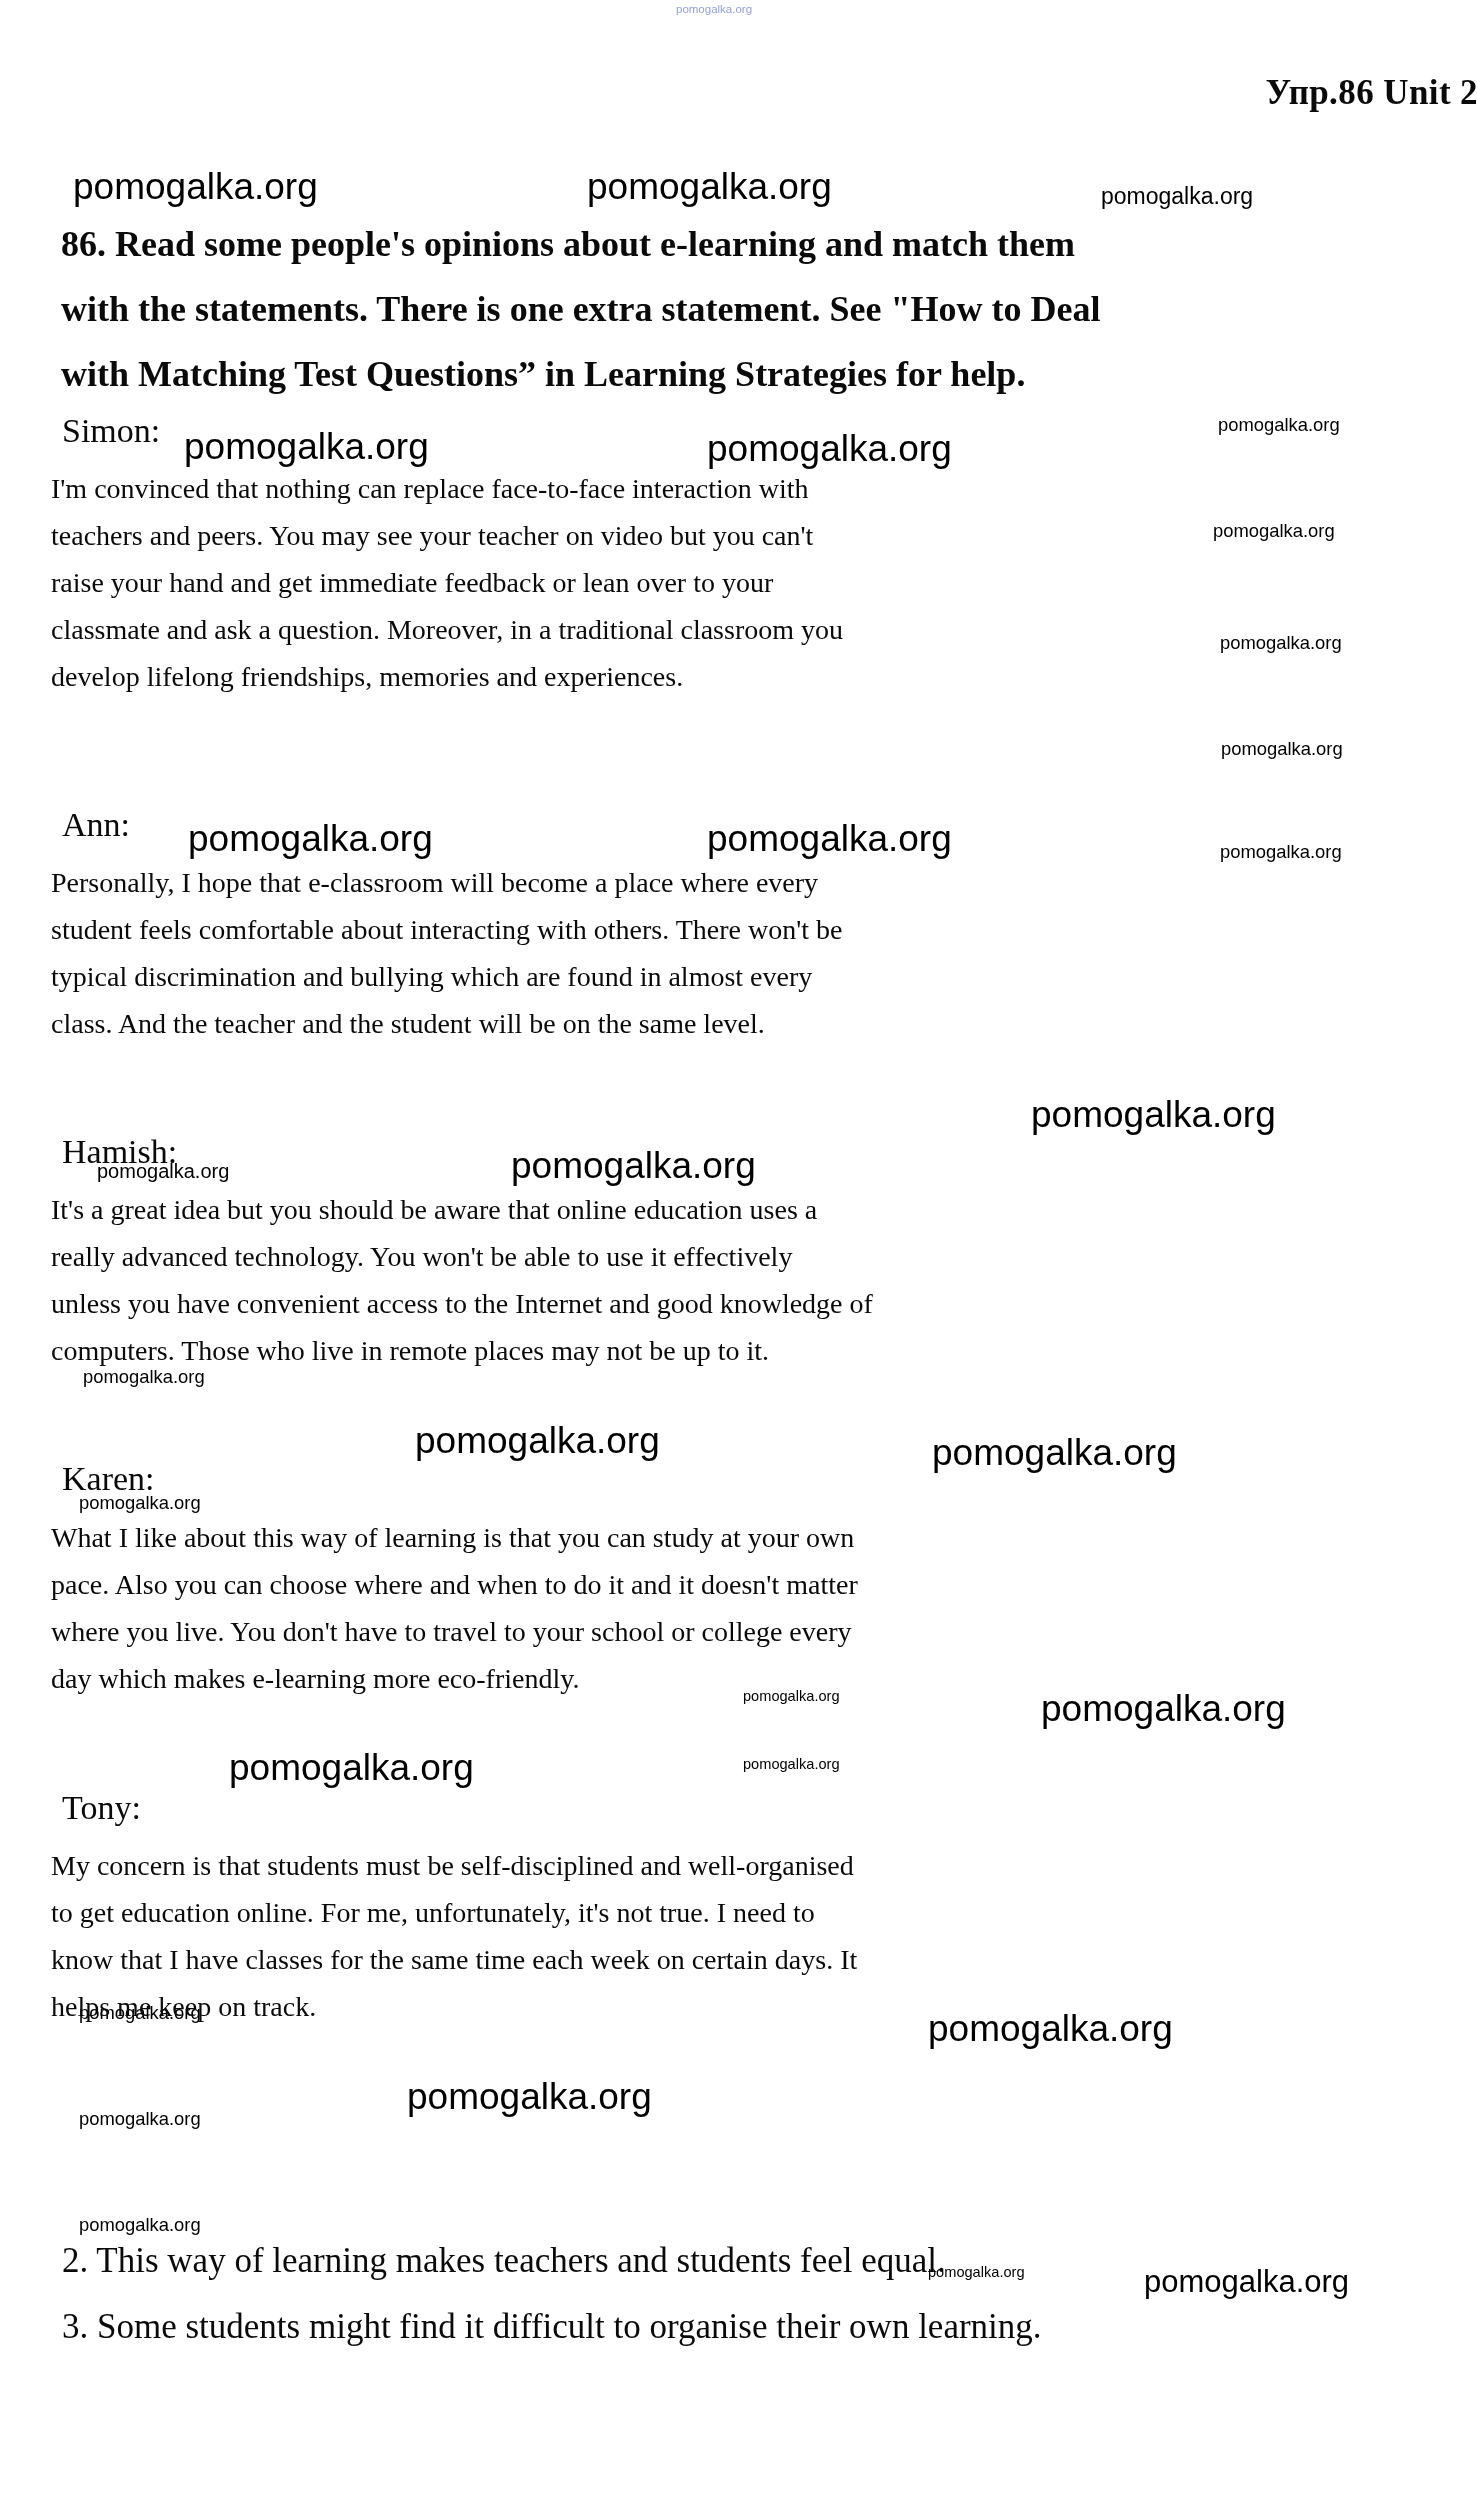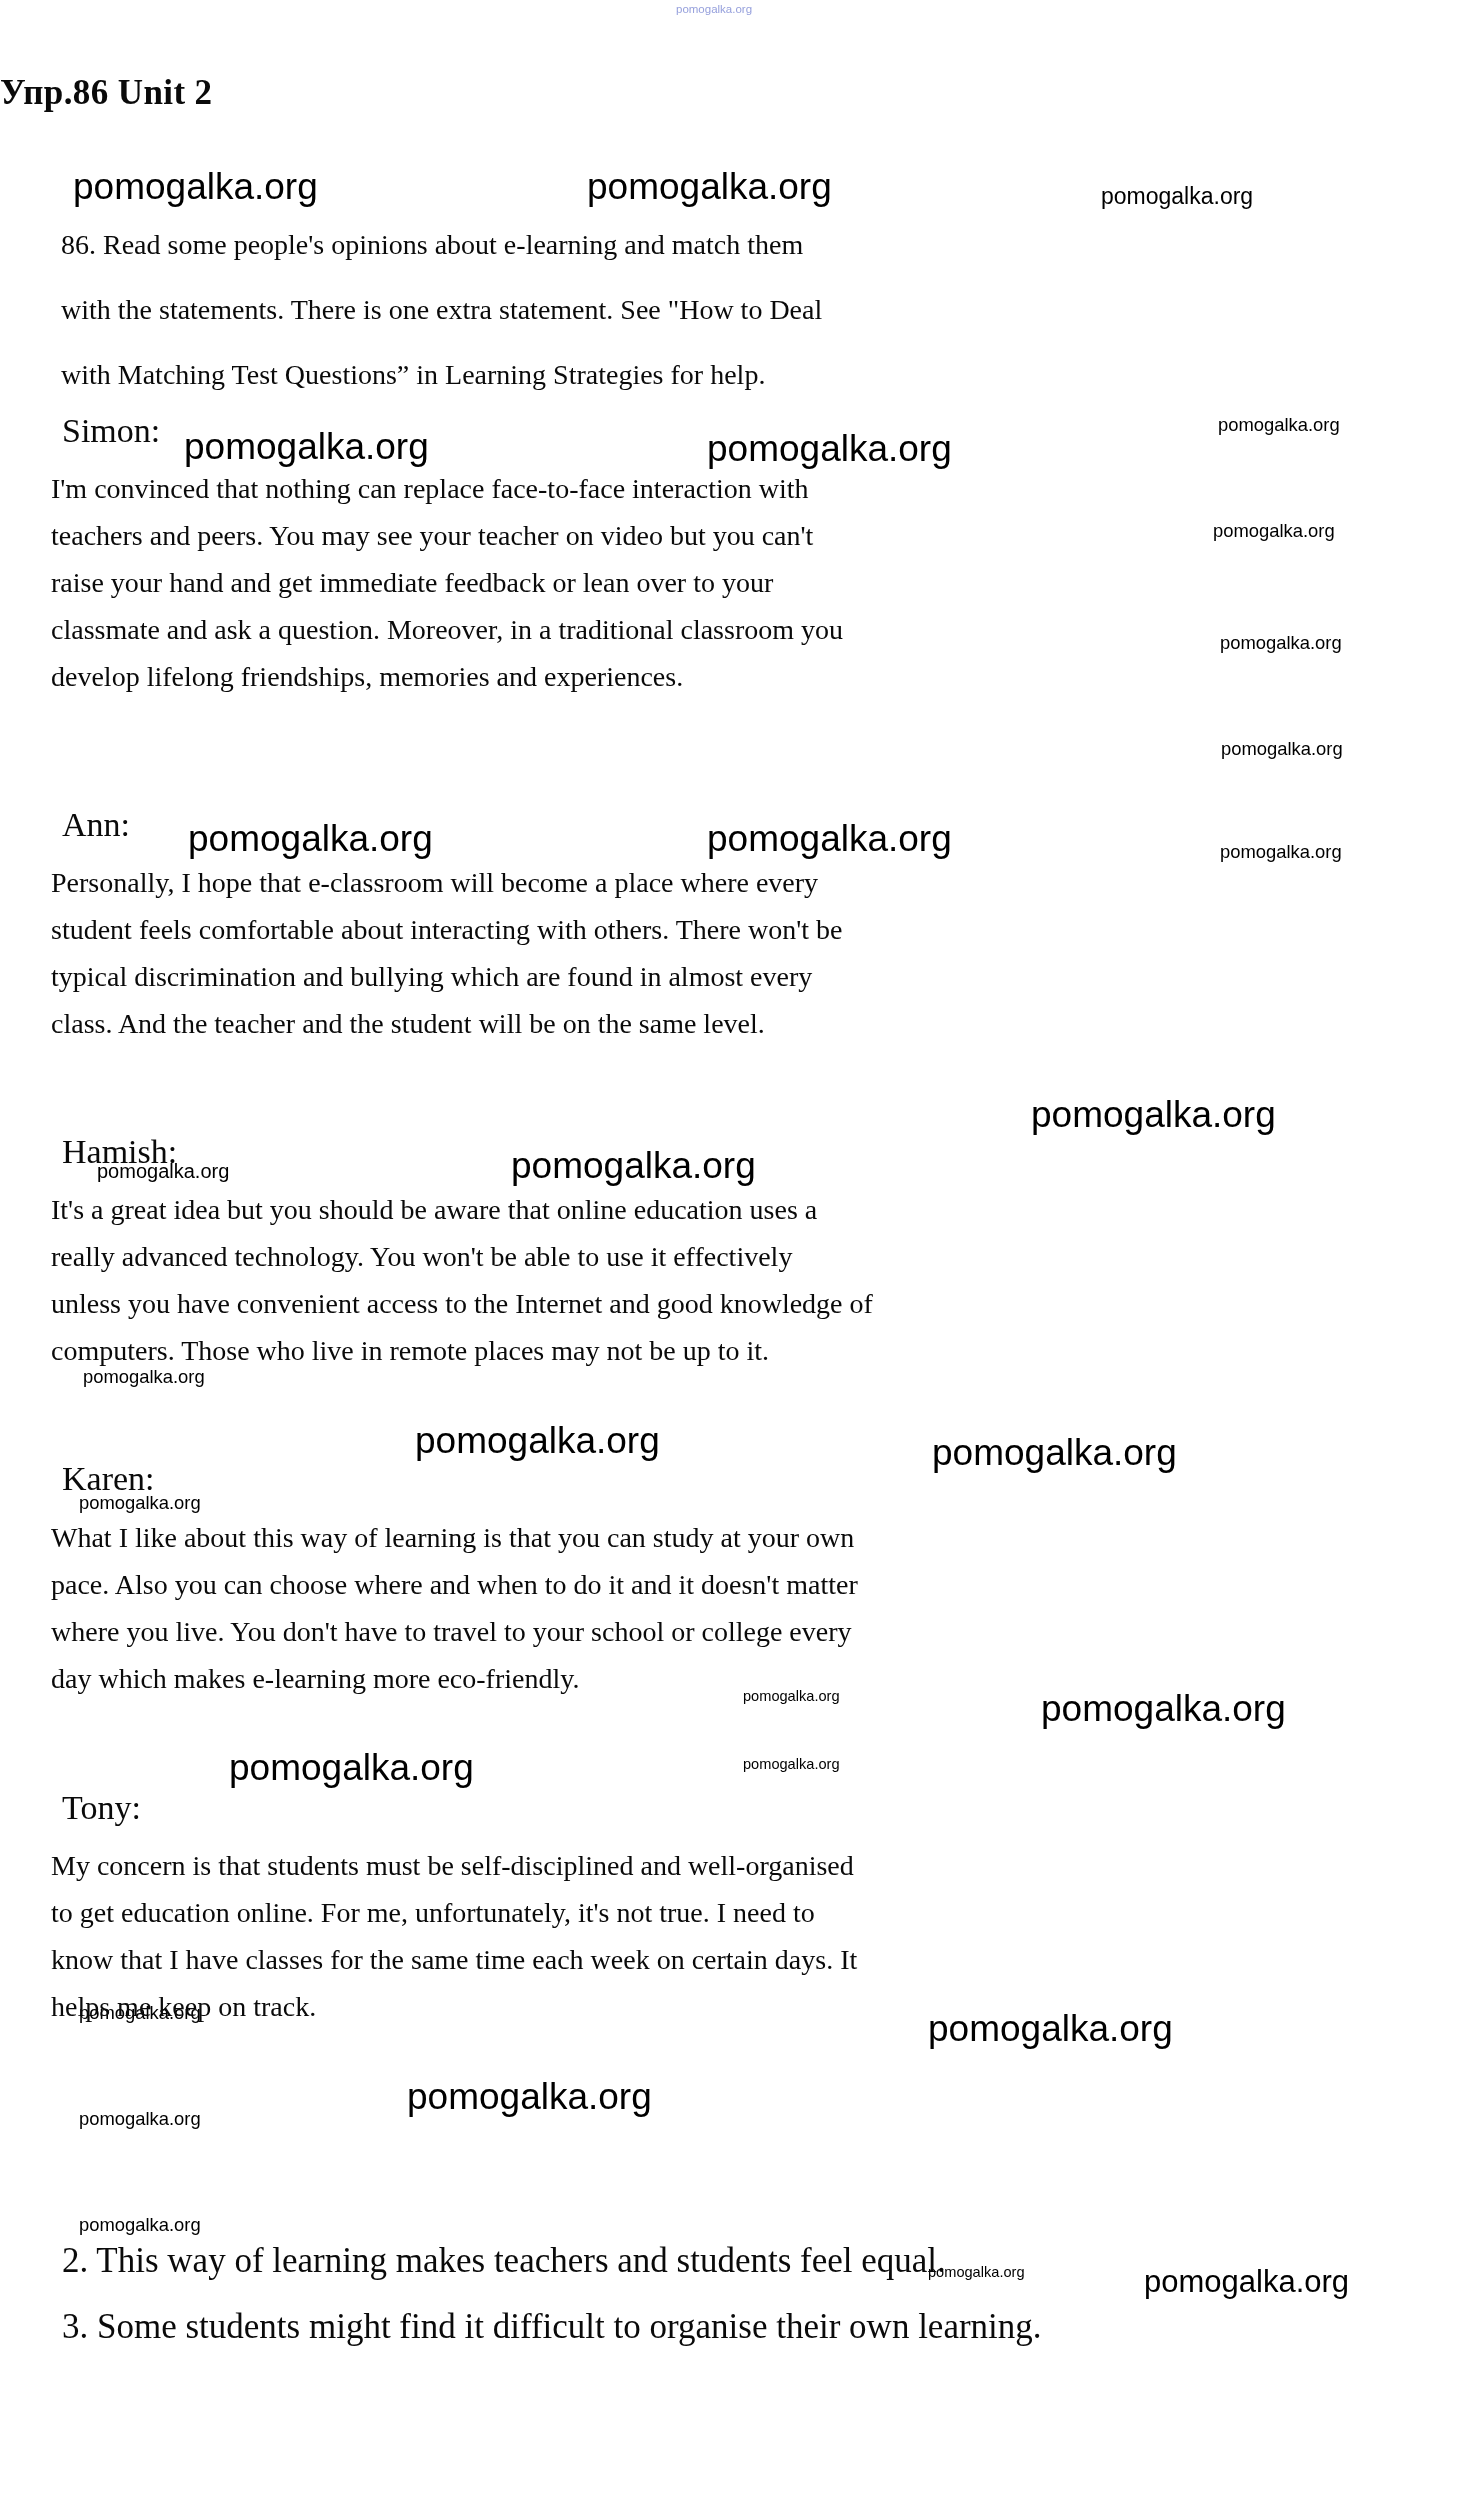--- a/index.html
+++ b/index.html
@@ -18,32 +18,32 @@
   .page {
     position: absolute;
     inset: 0;
     border-radius: 13px;
   }
   .page-title {
     position: absolute;
     top: 73px;
     left: 0;
     width: 100%;
-    text-align: left;
+    text-align: right;
     font-weight: bold;
     font-size: 35px;
     letter-spacing: 0.4px;
   }
   .exercise-heading {
     position: absolute;
     left: 61px;
     top: 212px;
     width: 1375px;
-    font-weight: normal;
-    font-size: 28px;
+    font-weight: bold;
+    font-size: 36px;
     line-height: 65px;
     white-space: pre-line;
   }
   .speaker-label {
     position: absolute;
     left: 62px;
     font-size: 34px;
     line-height: 40px;
   }
   .opinion-text {

